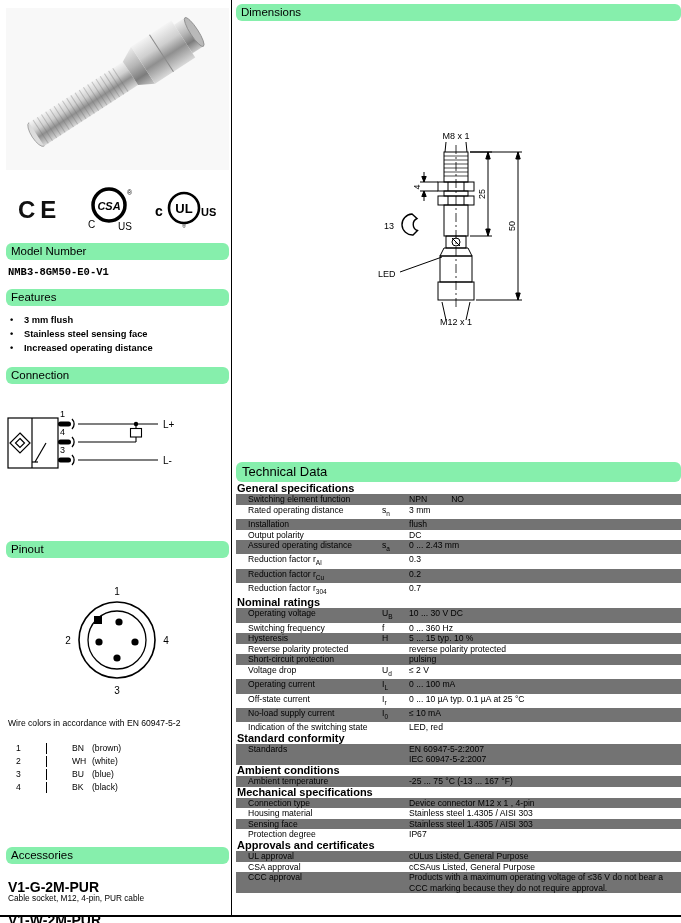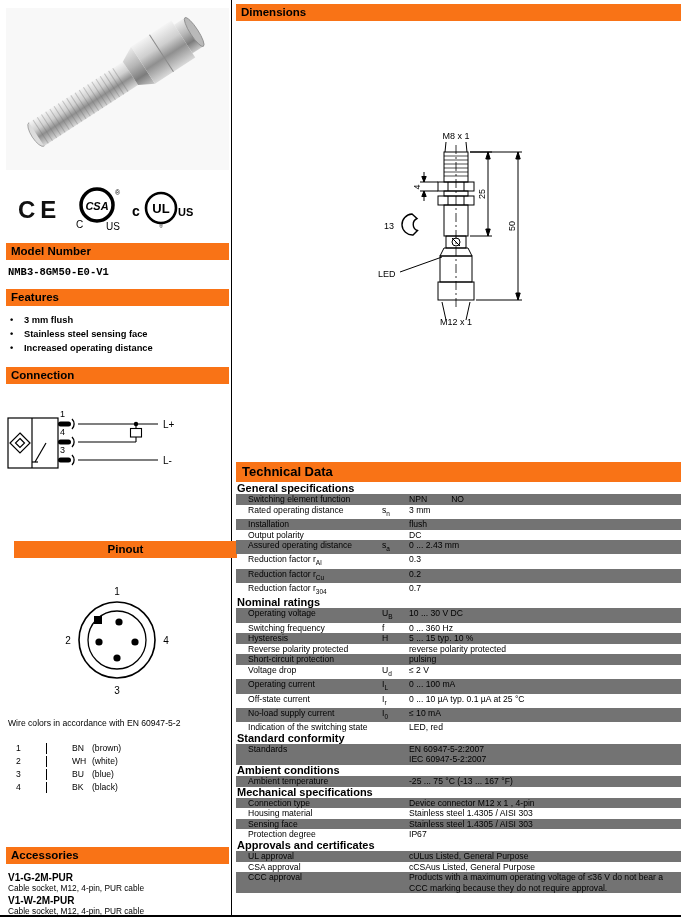--- a/index.html
+++ b/index.html
@@ -2,46 +2,46 @@
 <html><head>
 <meta charset="utf-8">
 <style>
   * { margin:0; padding:0; box-sizing:border-box; }
   body { background:#fff; font-family:"Liberation Sans", sans-serif; color:#000; }
   .page { position:relative; width:681px; height:923px; background:#fff; overflow:hidden; }
   .col-divider { position:absolute; left:231px; top:0; width:1px; height:916px; background:#000; }
   .bottom-rule { position:absolute; left:0; top:915px; width:681px; height:2px; background:#000; }
 
   .abs { position:absolute; }
-  .bar { background:#f97316; color:#000; font-weight:bold; font-size:11.5px; padding:2px 5px 3px; }
+  .bar { background:#86efac; color:#000; font-weight:normal; font-size:11.5px; padding:2px 5px 3px;border-radius:6px; }
 
   
   .left-col { position:absolute; left:6px; top:0; width:223px; height:923px; }
   .photo { left:0; top:8px; width:223px; height:162px; background:#f8f8f8; }
-  .logos { left:0; top:180px; width:223px; height:58px; display:flex; align-items:center; padding:0 10px; }
+  .logos { left:0; top:180px; width:223px; height:58px; display:flex; align-items:center; justify-content:space-between; padding:0 10px; }
   .hdr-model { left:0; top:243px; width:223px; }
   .model-value { left:2px; top:266px; font-size:10.5px; font-weight:bold;font-family:Liberation Mono, monospace; }
   .hdr-features { left:0; top:289px; width:223px; }
   .features { left:2px; top:313px; width:220px; }
   .feat { display:flex; font-size:9.3px; font-weight:bold; line-height:14px; }
   .feat .bullet { width:16px; padding-left:2px; }
   .hdr-connection { left:0; top:367px; width:223px; }
   .conn-svg { left:0; top:396px; }
-  .hdr-pinout { left:8px; top:541px; width:223px;text-align:center; }
+  .hdr-pinout { left:0; top:541px; width:223px; }
   .pinout-svg { left:0; top:578px; }
   .wire-note { left:2px; top:718px; font-size:8.6px; }
   .wire-table { left:10px; top:742px; width:200px; }
   .wire-row { display:flex; font-size:8.6px; line-height:13px; }
   .w-pin { width:30px; }
   .w-div { width:1px; background:#000; margin:1px 0; }
   .w-code { width:45px; padding-left:25px; }
   .w-name { flex:1; }
   .hdr-accessories { left:0; top:847px; width:223px; }
   .accessories { left:2px; top:870px; width:220px; }
-  .acc-name { font-size:10px; font-weight:bold; line-height:11px; margin-top:2px; }
+  .acc-name { font-size:14px; font-weight:bold; line-height:11px; margin-top:12px; }
   .acc-desc { font-size:8.3px; line-height:10px; }
 
   
   .right-col { position:absolute; left:236px; top:0; width:445px; height:923px; }
   .hdr-dimensions { left:0; top:4px; width:445px; }
   .dims-svg { left:130px; top:128px; }
   .hdr-tech { left:0; top:462px; width:445px; font-size:13px; padding:2px 6px 3px; }
   .tech-table { left:0; top:483px; width:445px; }
   .t-sec { font-weight:bold; font-size:11px; line-height:11px; padding-left:1px; background:#fff; }
   .t-row { display:flex; font-size:8.6px; line-height:10.6px; min-height:10.6px; align-items:flex-start; }

